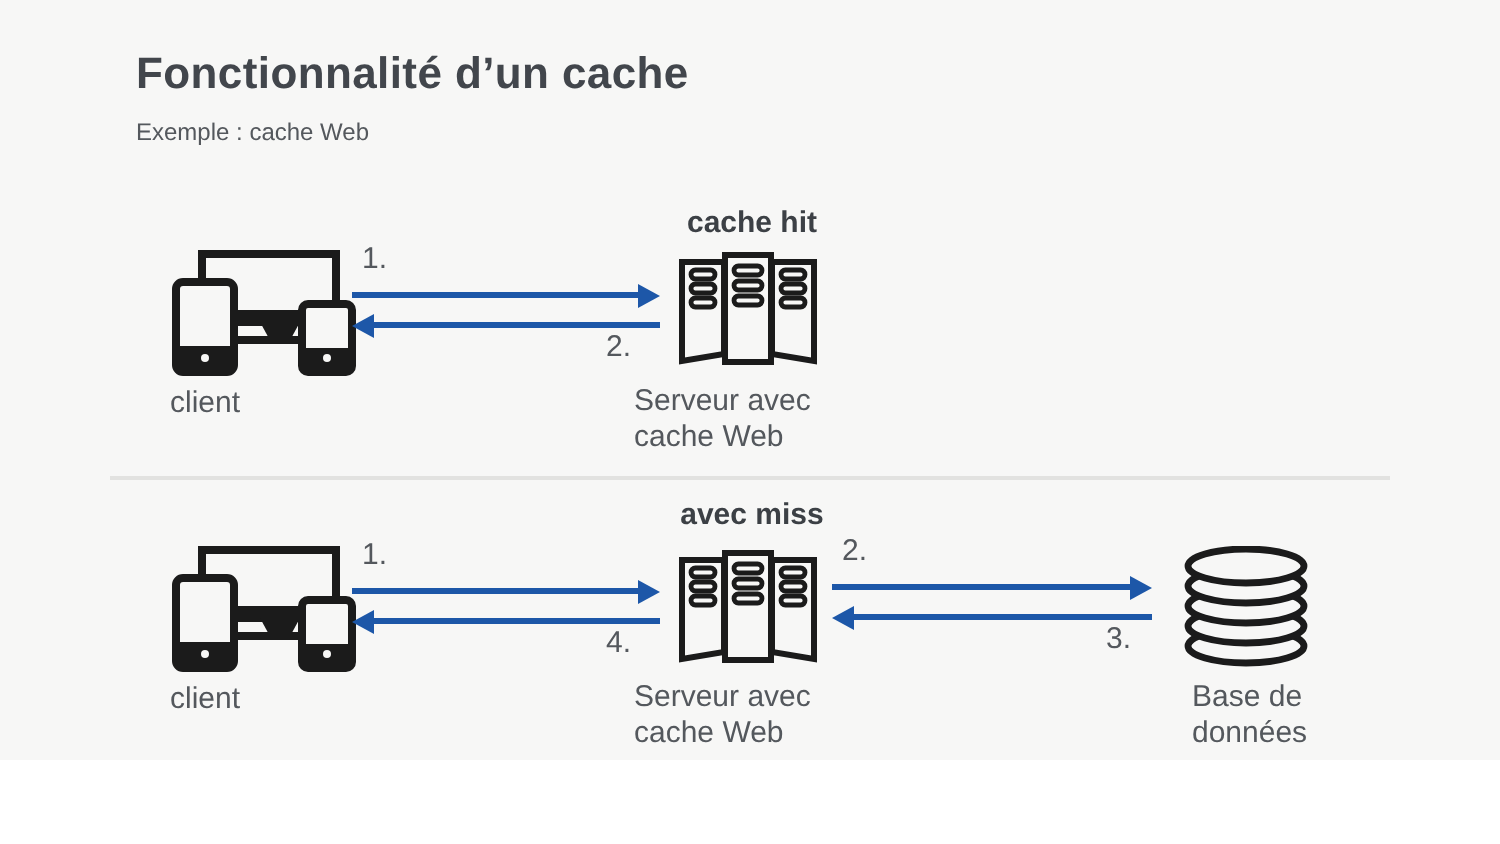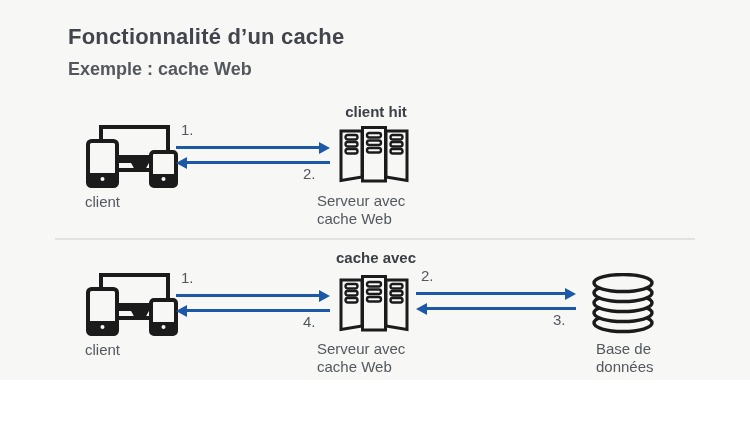--- a/index.html
+++ b/index.html
@@ -21,21 +21,21 @@
     font-family:"Liberation Sans","DejaVu Sans",sans-serif;
     overflow:hidden;
   }
   .title{
     position:absolute;left:68px;top:24px;
     font-size:22px;font-weight:700;color:var(--text_dark);
     letter-spacing:.2px;
   }
   .subtitle{
     position:absolute;left:68px;top:59px;
-    font-size:18px;font-weight:700;color:var(--text_gray);
+    font-size:12px;font-weight:400;color:var(--text_gray);
   }
   .scenario{
     position:absolute;width:110px;text-align:center;
     font-size:15px;font-weight:700;color:var(--scenario_dark);
   }
   .node-label{
     position:absolute;text-align:left;
     font-size:15px;color:var(--text_gray);line-height:18px;
   }
   .step{
@@ -69,21 +69,21 @@
   }
 </style>
 </head>
 <body>
 
 <div class="canvas">
 
   <div class="title">Fonctionnalité d’un cache</div>
   <div class="subtitle">Exemple : cache Web</div>
 
-  <div class="scenario" style="left:321px;top:103px;">client hit</div>
+  <div class="scenario" style="left:321px;top:103px;">cache hit</div>
 
   <svg class="icon" style="left:85px;top:124px;" width="93" height="64" viewBox="0 0 93 64">
     <rect x="16" y="3" width="67" height="34" fill="none" stroke="currentColor" stroke-width="4"></rect>
     <rect x="27" y="31" width="53" height="8" fill="currentColor"></rect>
     <polygon points="45,37 65,37 59,48 51,48" fill="currentColor"></polygon>
     <rect x="27" y="44" width="53" height="4" fill="currentColor"></rect>
     <rect x="3" y="17" width="29" height="45" rx="3.5" fill="var(--background)" stroke="currentColor" stroke-width="4"></rect>
     <rect x="4" y="49" width="27" height="11" fill="currentColor"></rect>
     <circle cx="17.5" cy="55" r="2" fill="var(--background)"></circle>
     <rect x="66" y="28" width="25" height="34" rx="3" fill="var(--background)" stroke="currentColor" stroke-width="4"></rect>
@@ -111,21 +111,21 @@
     <rect x="51.5" y="16" width="12" height="4.5" rx="2.2" fill="none" stroke="currentColor" stroke-width="2.4"></rect>
     <rect x="51.5" y="23" width="12" height="4.5" rx="2.2" fill="none" stroke="currentColor" stroke-width="2.4"></rect>
   </svg>
   <div class="node-label" style="left:317px;top:192px;width:118px;">
     <span>Serveur avec</span><br>
     <span>cache Web</span>
   </div>
 
   <div class="divider"></div>
 
-  <div class="scenario" style="left:321px;top:249px;">cache avec</div>
+  <div class="scenario" style="left:321px;top:249px;">avec miss</div>
 
   <svg class="icon" style="left:85px;top:272px;" width="93" height="64" viewBox="0 0 93 64">
     <rect x="16" y="3" width="67" height="34" fill="none" stroke="currentColor" stroke-width="4"></rect>
     <rect x="27" y="31" width="53" height="8" fill="currentColor"></rect>
     <polygon points="45,37 65,37 59,48 51,48" fill="currentColor"></polygon>
     <rect x="27" y="44" width="53" height="4" fill="currentColor"></rect>
     <rect x="3" y="17" width="29" height="45" rx="3.5" fill="var(--background)" stroke="currentColor" stroke-width="4"></rect>
     <rect x="4" y="49" width="27" height="11" fill="currentColor"></rect>
     <circle cx="17.5" cy="55" r="2" fill="var(--background)"></circle>
     <rect x="66" y="28" width="25" height="34" rx="3" fill="var(--background)" stroke="currentColor" stroke-width="4"></rect>

